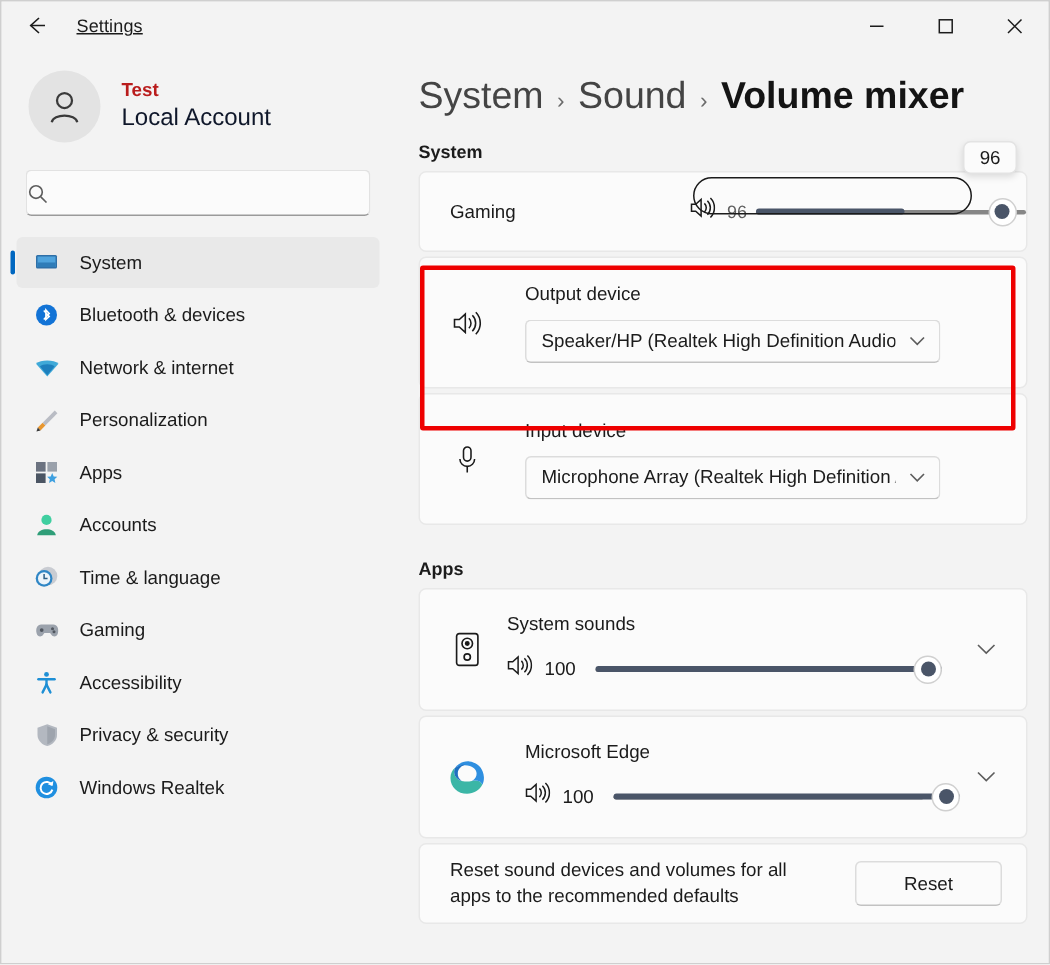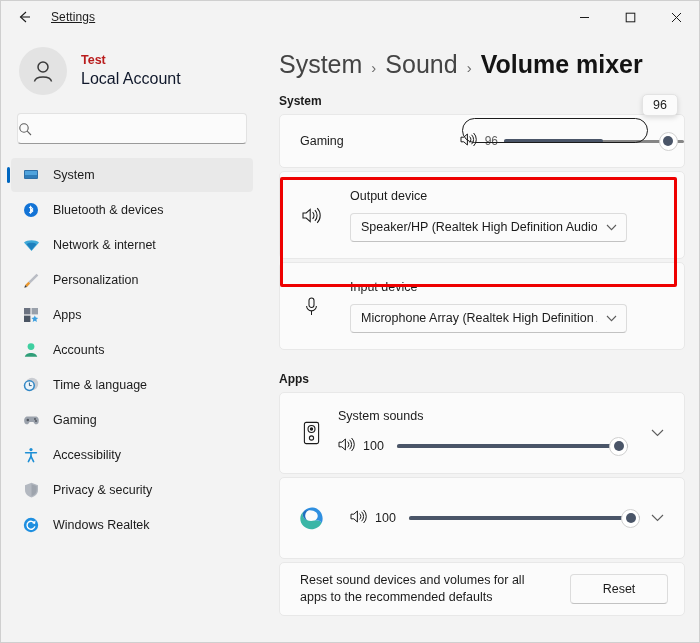--- a/index.html
+++ b/index.html
@@ -689,20 +689,21 @@
 
     <div class="card app-card">
       <div class="app-ico">
         <svg width="25" height="25" viewBox="0 0 25 25">
           <path d="M22.5 17.2 C20.6 20.8 16.8 23.2 12.4 23.2 C6.1 23.2 1.3 18.6 1.3 12.6 C1.3 9.6 2.6 7.2 4.4 5.8 C3.6 7.4 3.4 9.6 4.6 11.6 C6.6 14.9 11.4 15.6 15.6 14.6 C19 13.8 21.9 14.8 22.5 17.2 Z" fill="#3bb6a6"></path>
           <path d="M4.4 5.8 C6.6 2.9 10.2 1.2 14 1.6 C19.4 2.2 23.4 6.6 23.6 12 C23.7 14.2 23.3 15.9 22.5 17.2 C21.9 14.8 19 13.8 15.6 14.6 C19.4 12.6 19.6 8.4 17 6.2 C14.2 3.8 9.2 3.4 4.4 5.8 Z" fill="#2f8fe0"></path>
           <path d="M4.4 5.8 C3.6 7.4 3.4 9.6 4.6 11.6 C5.5 13.1 7 14.1 8.8 14.7 C7 13.4 6 11.4 6.2 9.2 C6.4 6.6 8.6 4.3 11.5 3.6 C8.9 3.7 6.3 4.5 4.4 5.8 Z" fill="#1e6fc0"></path>
         </svg>
       </div>
       <div class="app-body">
+        <div class="app-title">Microsoft Edge</div>
         <div class="app-slider-row">
           <span>
             <svg width="17" height="15" viewBox="0 0 17 15" fill="none" stroke="#1b1b1b" stroke-width="1">
               <path d="M1 5.2 H3.8 L7.4 2 V13 L3.8 9.8 H1 Z"></path>
               <path d="M9.6 4.6 A4 4 0 0 1 9.6 10.4"></path>
               <path d="M11.6 2.8 A6.6 6.6 0 0 1 11.6 12.2"></path>
               <path d="M13.6 1 A9.2 9.2 0 0 1 13.6 14"></path>
             </svg>
           </span>
           <span class="app-vol-num">100</span>

